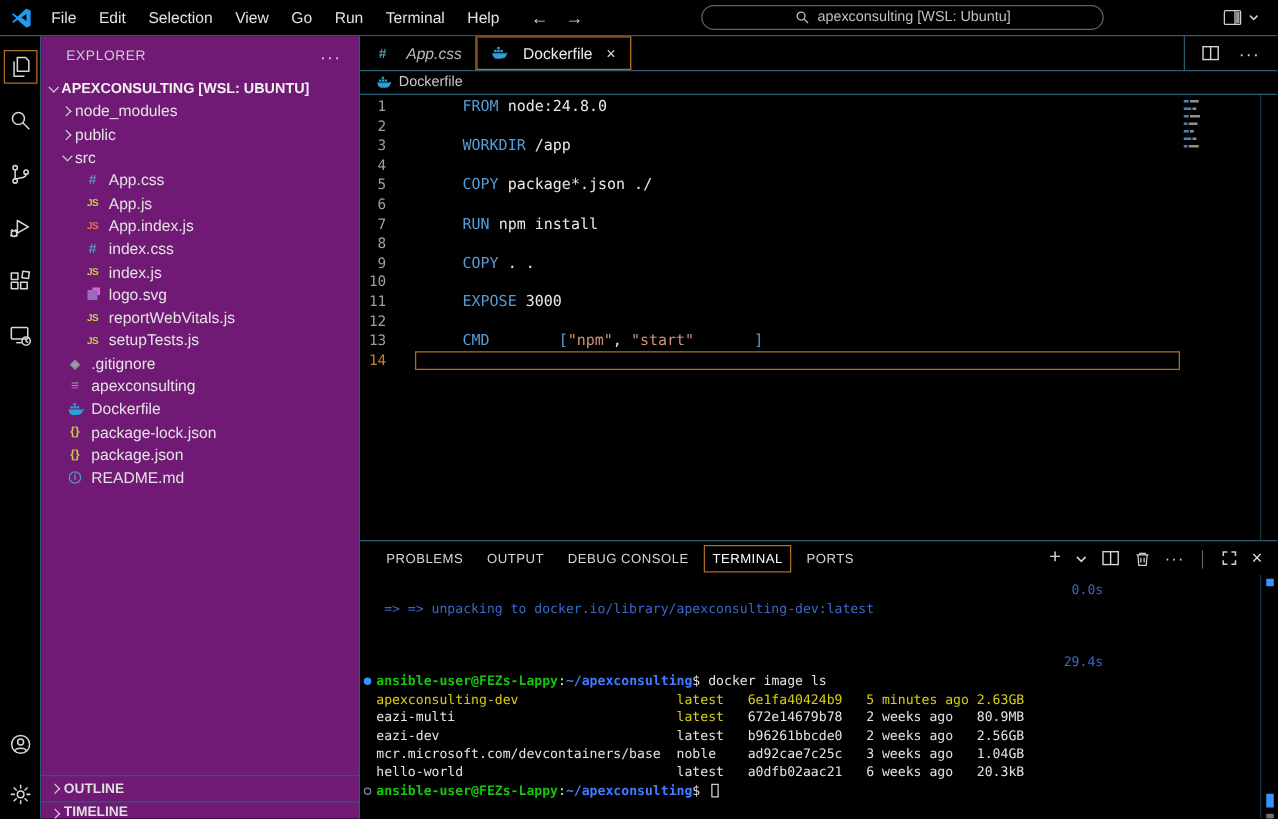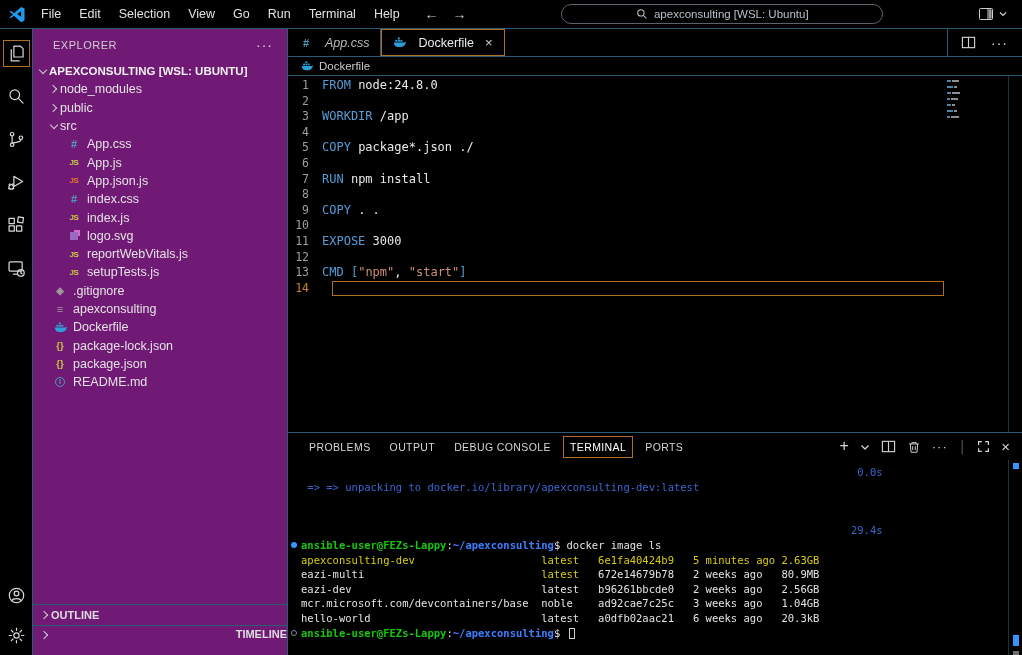--- a/index.html
+++ b/index.html
@@ -39,38 +39,38 @@
   .fi { width:14px; margin-right:6px; flex:none; display:inline-flex; align-items:center; justify-content:center; font-weight:bold; }
   .fi.css { color:#519aba; font-size:11px; }
   .fi.js { color:#cbcb41; font-size:8px; letter-spacing:-.5px; }
   .fi.jstest { color:#e37933; font-size:8px; letter-spacing:-.5px; }
   .fi.json { color:#cbcb41; font-size:9.5px; }
   .fi.git { color:#9e9e9e; font-size:10px; }
   .fi.txt { color:#9e9e9e; font-size:11px; }
   .svg-sq { width:8px; height:8px; background:#9a6ac1; box-shadow:3px -3px 0 -1px #d16bd1; }
   .info-circle { width:10px; height:10px; border:1px solid #519aba; border-radius:50%; color:#519aba; font-size:7.5px; line-height:8px; text-align:center; font-weight:bold; }
   .side-section { height:21px; flex:none; border-top:1px solid var(--border); display:flex; align-items:center; padding-left:5px; font-size:11px; font-weight:bold; color:#dedede; }
-  .side-section.last { height:30px; overflow:hidden; align-items:flex-start; padding-top:2px;justify-content:space-between; }
+  .side-section.last { height:14px; overflow:hidden; align-items:flex-start; padding-top:2px; }
 
   
   .editor-col { flex:1; display:flex; flex-direction:column; min-width:0; }
   .tabs-row { height:28px; flex:none; display:flex; align-items:stretch; border-bottom:1px solid var(--border); }
   .tab { display:flex; align-items:center; gap:6px; padding:0 11px; font-size:12.5px; color:#b9b9b9; border-right:1px solid var(--border); background:#000; }
   .tab.italic .tab-label { font-style:italic; }
   .tab.active { outline:1px solid var(--accent); outline-offset:-1px; color:#ececec; }
   .tab .close { margin-left:5px; font-size:13px; color:#d6d6d6; }
   .tab-actions { margin-left:auto; display:flex; align-items:center; gap:15px; padding:0 14px 0 13px; border-left:1px solid var(--border); color:#d4d4d4; }
   .tab-actions .dots { font-size:14px; letter-spacing:1px; }
   .breadcrumb { height:19px; flex:none; display:flex; align-items:center; gap:6px; padding-left:13px; font-size:11.5px; color:#c8c8c8; border-bottom:1px solid var(--border); }
 
   .code-area { flex:1; position:relative; font-family:"DejaVu Sans Mono", monospace; font-size:12px; line-height:15.6px; padding-top:2px; overflow:hidden; }
   .code-line { height:15.6px; display:flex; white-space:pre; }
   .lnum { width:34px; flex:none; text-align:right; padding-right:13px; color:var(--lnum); font-size:11.5px; }
   .lnum.active { color:var(--lnum-active); }
-  .c-kw { color:var(--kw); } .c-fg { color:var(--edfg); } .c-str { color:var(--str); }
+  .c-kw { color:var(--kw);margin-left:48px; } .c-fg { color:var(--edfg); } .c-str { color:var(--str); }
   .cur-line-box { position:absolute; left:44px; width:612px; height:15.6px; border:1px solid var(--accent); }
   .minimap { position:absolute; top:4px; right:60px; width:15px; }
   .mm-row { height:1.5px; margin-bottom:1.5px; display:flex; gap:1px; }
   .mm-kw { background:#4f81b1; height:1.5px; } .mm-tx { background:#8f8f8f; height:1.5px; }
   .code-area::after { content:""; position:absolute; top:0; bottom:0; right:13px; border-right:1px solid #173441; }
 
   
   .panel { height:223px; flex:none; border-top:1px solid var(--border); display:flex; flex-direction:column; }
   .panel-header { height:27px; flex:none; display:flex; align-items:center; padding-left:14px; }
   .panel-tab { font-size:10.5px; letter-spacing:.4px; color:#d6d6d6; padding:5px 7px; margin-right:5px; }
@@ -249,21 +249,21 @@
         <div class="tree-row" style="padding-left: 34px;">
           <span class="fi css">#</span>
           <span>App.css</span>
         </div>
         <div class="tree-row" style="padding-left: 34px;">
           <span class="fi js">JS</span>
           <span>App.js</span>
         </div>
         <div class="tree-row" style="padding-left: 34px;">
           <span class="fi jstest">JS</span>
-          <span>App.json.js</span>
+          <span>App.index.js</span>
         </div>
         <div class="tree-row" style="padding-left: 34px;">
           <span class="fi css">#</span>
           <span>index.css</span>
         </div>
         <div class="tree-row" style="padding-left: 34px;">
           <span class="fi js">JS</span>
           <span>index.js</span>
         </div>
         <div class="tree-row" style="padding-left: 34px;">

